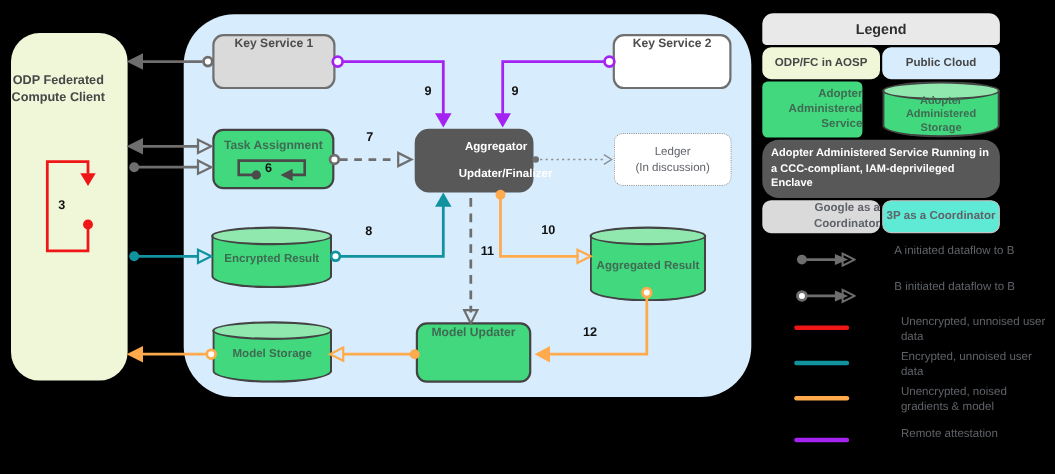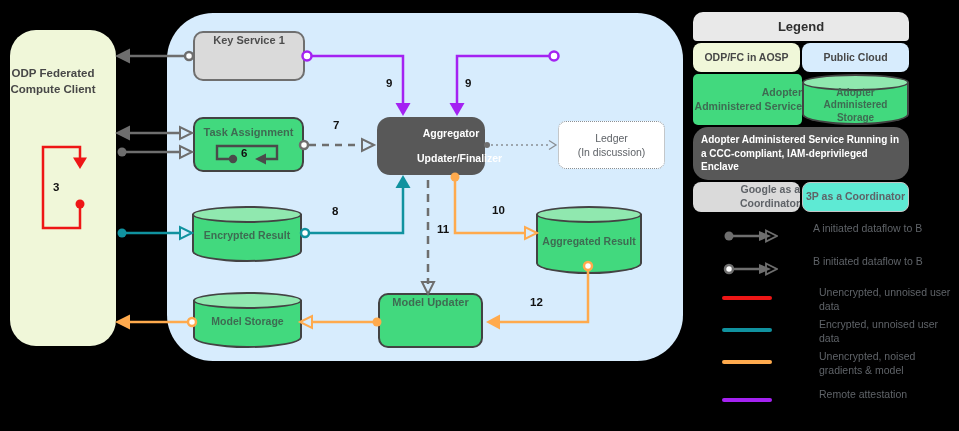--- a/index.html
+++ b/index.html
@@ -46,21 +46,21 @@
   
   .num{position:absolute;font-size:11.5px;font-weight:700;color:#111;z-index:6;}
 
   
   .lg-head{left:693px;top:12px;width:216px;height:29px;background:#e9e9e9;border-radius:10px 10px 4px 4px;
            display:flex;align-items:center;justify-content:center;font-weight:700;font-size:13px;color:#2f2f2f;}
   .lg-cell{display:flex;align-items:center;justify-content:center;text-align:right;
            border-radius:8px;font-weight:700;font-size:10.5px;color:#474747;line-height:1.3;}
   .lg-aosp{left:693px;top:43px;width:107px;height:29px;background:#f0f7d9;}
   .lg-cloud{left:802px;top:43px;width:107px;height:29px;background:#d7ecfd;}
-  .lg-service{left:693px;top:74px;width:109px;height:51px;background:#42d97e;color:#3e6b52;border-radius:5px;}
+  .lg-service{left:693px;top:74px;width:91px;height:51px;background:#42d97e;color:#3e6b52;border-radius:5px;}
   .lg-cylwrap{left:802px;top:74px;width:107px;height:51px;}
   .lg-enclave{left:693px;top:127px;width:216px;height:53px;background:#585858;border-radius:15px;
               display:flex;align-items:center;color:#fff;font-weight:700;
               font-size:10px;line-height:1.35;padding:0 8px;}
   .lg-gcoord{left:693px;top:182px;width:107px;height:30px;background:#dadada;color:#5f6368;font-weight:600;}
   .lg-3pcoord{left:802px;top:182px;width:107px;height:30px;background:#5eead4;border:1.5px solid #c4c4c4;
               color:#5f6368;font-weight:600;}
 
   
   .flow-item{position:absolute;left:722px;display:flex;align-items:flex-start;}
@@ -81,20 +81,23 @@
 <div id="canvas">
 
   <div class="abs client-box"></div>
   <div class="abs client-title">ODP Federated Compute Client</div>
 
   <div class="abs server-box"></div>
 
   <div class="abs nodebox graybox ks1">
     <span>Key Service 1</span>
   </div>
+  <div class="abs nodebox whitebox ks2">
+    <span>Key Service 2</span>
+  </div>
   <div class="abs nodebox greenbox ta">
     <span>Task Assignment</span>
   </div>
   <div class="abs nodebox darkbox agg">
     <span>Aggregator</span>
     <span>Updater/Finalizer</span>
   </div>
   <div class="abs nodebox dottedbox ledger">
     <span>Ledger</span>
     <span>(In discussion)</span>

